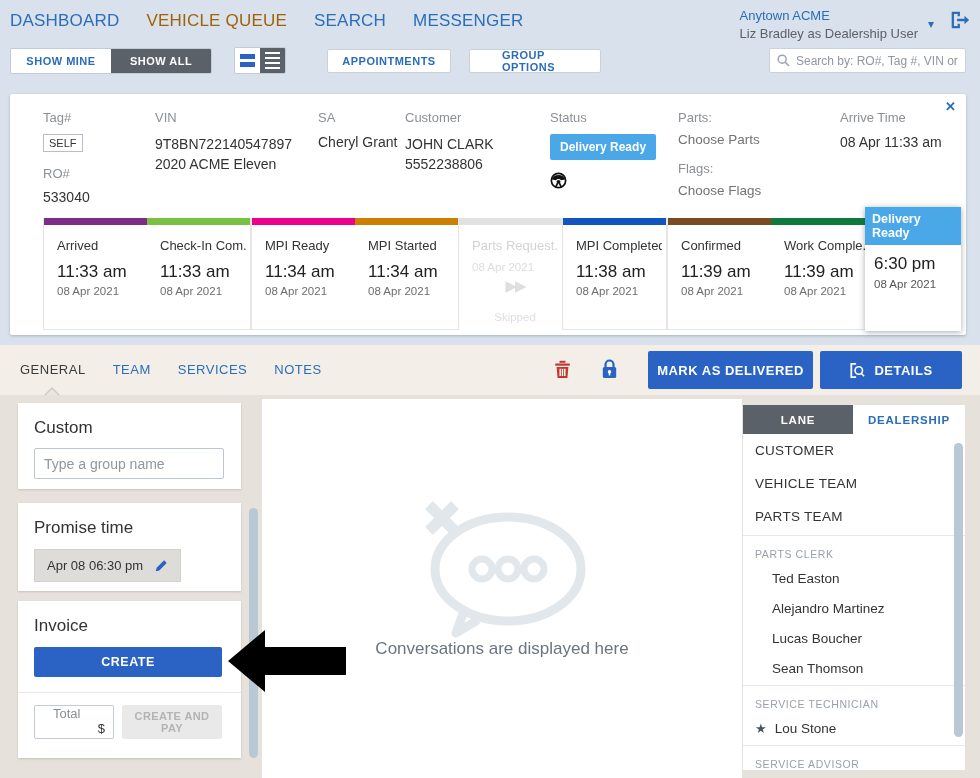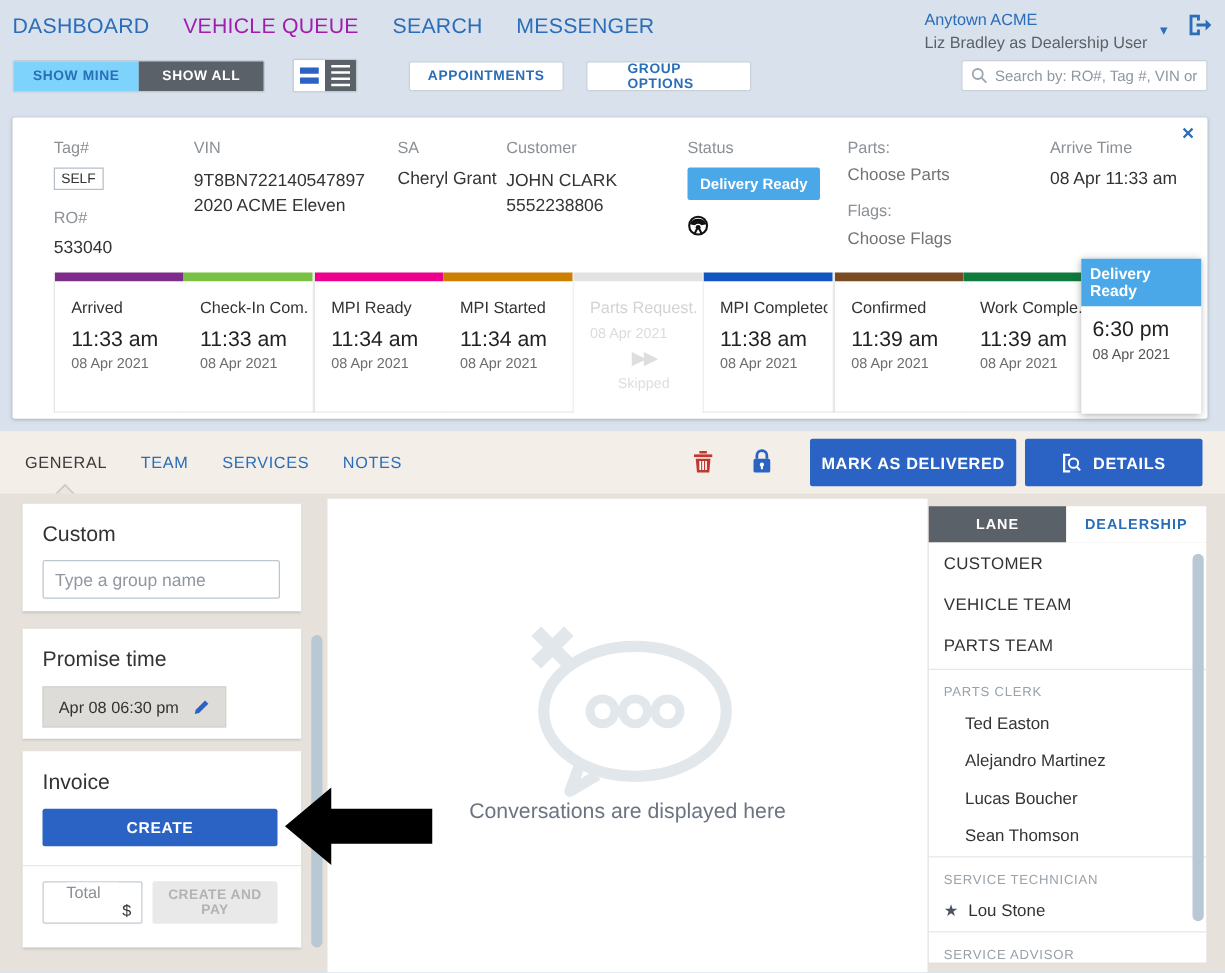--- a/index.html
+++ b/index.html
@@ -2,32 +2,32 @@
 <html><head>
 <meta charset="utf-8">
 <style>
   * { margin:0; padding:0; box-sizing:border-box; }
   body { font-family:"Liberation Sans", sans-serif; background:#d9e2ec; }
   .app { position:relative; width:980px; height:778px; background:#d9e2ec; overflow:hidden; }
 
   
   .topnav { position:absolute; top:11px; left:10px; display:flex; gap:27px; align-items:baseline; }
   .topnav .nav-item { font-size:17px; color:#2a6db8; cursor:pointer; letter-spacing:.2px; }
-  .topnav .nav-item.active { color:#a21caf; }
+  .topnav .nav-item.active { color:#a16207; }
   .account { position:absolute; top:7px; right:62px; text-align:left; line-height:1.35; }
   .account .dealer { font-size:13px; color:#2a6db8; }
   .account .user { font-size:13px; color:#5d6067; }
   .acct-caret { position:absolute; top:17px; right:46px; color:#2a6db8; font-size:12px; }
   .logout { position:absolute; top:9px; right:10px; width:22px; height:22px; cursor:pointer; }
 
   .toolbar { position:absolute; top:47px; left:10px; display:flex; align-items:center; }
   .seg { display:flex; border:1px solid #c3cbd4; border-radius:2px; overflow:hidden; }
   .seg-btn { width:100px; height:24px; font-size:11px; font-weight:bold; letter-spacing:.5px;
              display:flex; align-items:center; justify-content:center; cursor:pointer; }
-  .seg-btn.mine { background:#7dd3fc; color:#2a6db8; }
+  .seg-btn.mine { background:#ffffff; color:#2a6db8; }
   .seg-btn.all  { background:#5a6168; color:#ffffff; }
   .viewtoggle { display:flex; margin-left:22px; border:1px solid #c3cbd4; border-radius:2px; overflow:hidden; }
   .vt-half { width:25px; height:25px; display:flex; flex-direction:column; justify-content:center; align-items:center; gap:3px; cursor:pointer; }
   .vt-card { background:#fff; }
   .vt-card i { display:block; width:15px; height:5px; background:#2a63c4; }
   .vt-list { background:#5a6168; }
   .vt-list i { display:block; width:15px; height:2px; background:#fff; }
   .tool-btn { height:24px; background:#fff; border:1px solid #c9d1d9; border-radius:2px; color:#2a6db8;
               font-size:11px; font-weight:bold; letter-spacing:.5px; display:flex; align-items:center;
               justify-content:center; cursor:pointer; }
@@ -70,21 +70,21 @@
   .tl-group { display:flex; border:1px solid #e5e5e5; border-top:none; }
   .tl-cell { position:relative; width:103px; padding:20px 4px 0 13px; background:#fff; }
   .tl-bar { position:absolute; top:0; left:0; right:0; height:7px; }
   .tl-label { font-size:13px; color:#333; white-space:nowrap; overflow:hidden; }
   .tl-time { font-size:17px; color:#222; margin-top:9px; }
   .tl-date { font-size:11.5px; color:#6d6d6d; margin-top:3px; }
   .tl-skip { width:103px; }
   .tl-skip .tl-label { color:#d3d3d3; }
   .tl-skip .tl-date { color:#dcdcdc; margin-top:8px; }
   .skip-icon { text-align:center; color:#dedede; font-size:15px; letter-spacing:-2px; margin-top:4px; }
-  .skip-word { text-align:center; color:#dedede; font-size:11.5px; margin-top:6px; }
+  .skip-word { text-align:center; color:#dedede; font-size:11.5px; margin-top:16px; }
   .tl-current { position:absolute; left:822px; top:-11px; width:96px; height:124px; background:#fff;
                 box-shadow:0 1px 6px rgba(60,70,80,.45); }
   .tl-cur-head { color:#fff; font-size:12.5px; font-weight:bold; padding:5px 7px; }
   .tl-cur-body { padding:9px 9px 0 9px; }
   .tl-cur-time { font-size:17px; color:#222; }
   .tl-cur-date { font-size:11.5px; color:#555; margin-top:4px; }
 
   
   .tabrow { position:absolute; top:345px; left:0; width:980px; height:50px; background:#f3efe8; }
   .dtabs { position:absolute; left:20px; top:17px; display:flex; gap:27px; }

